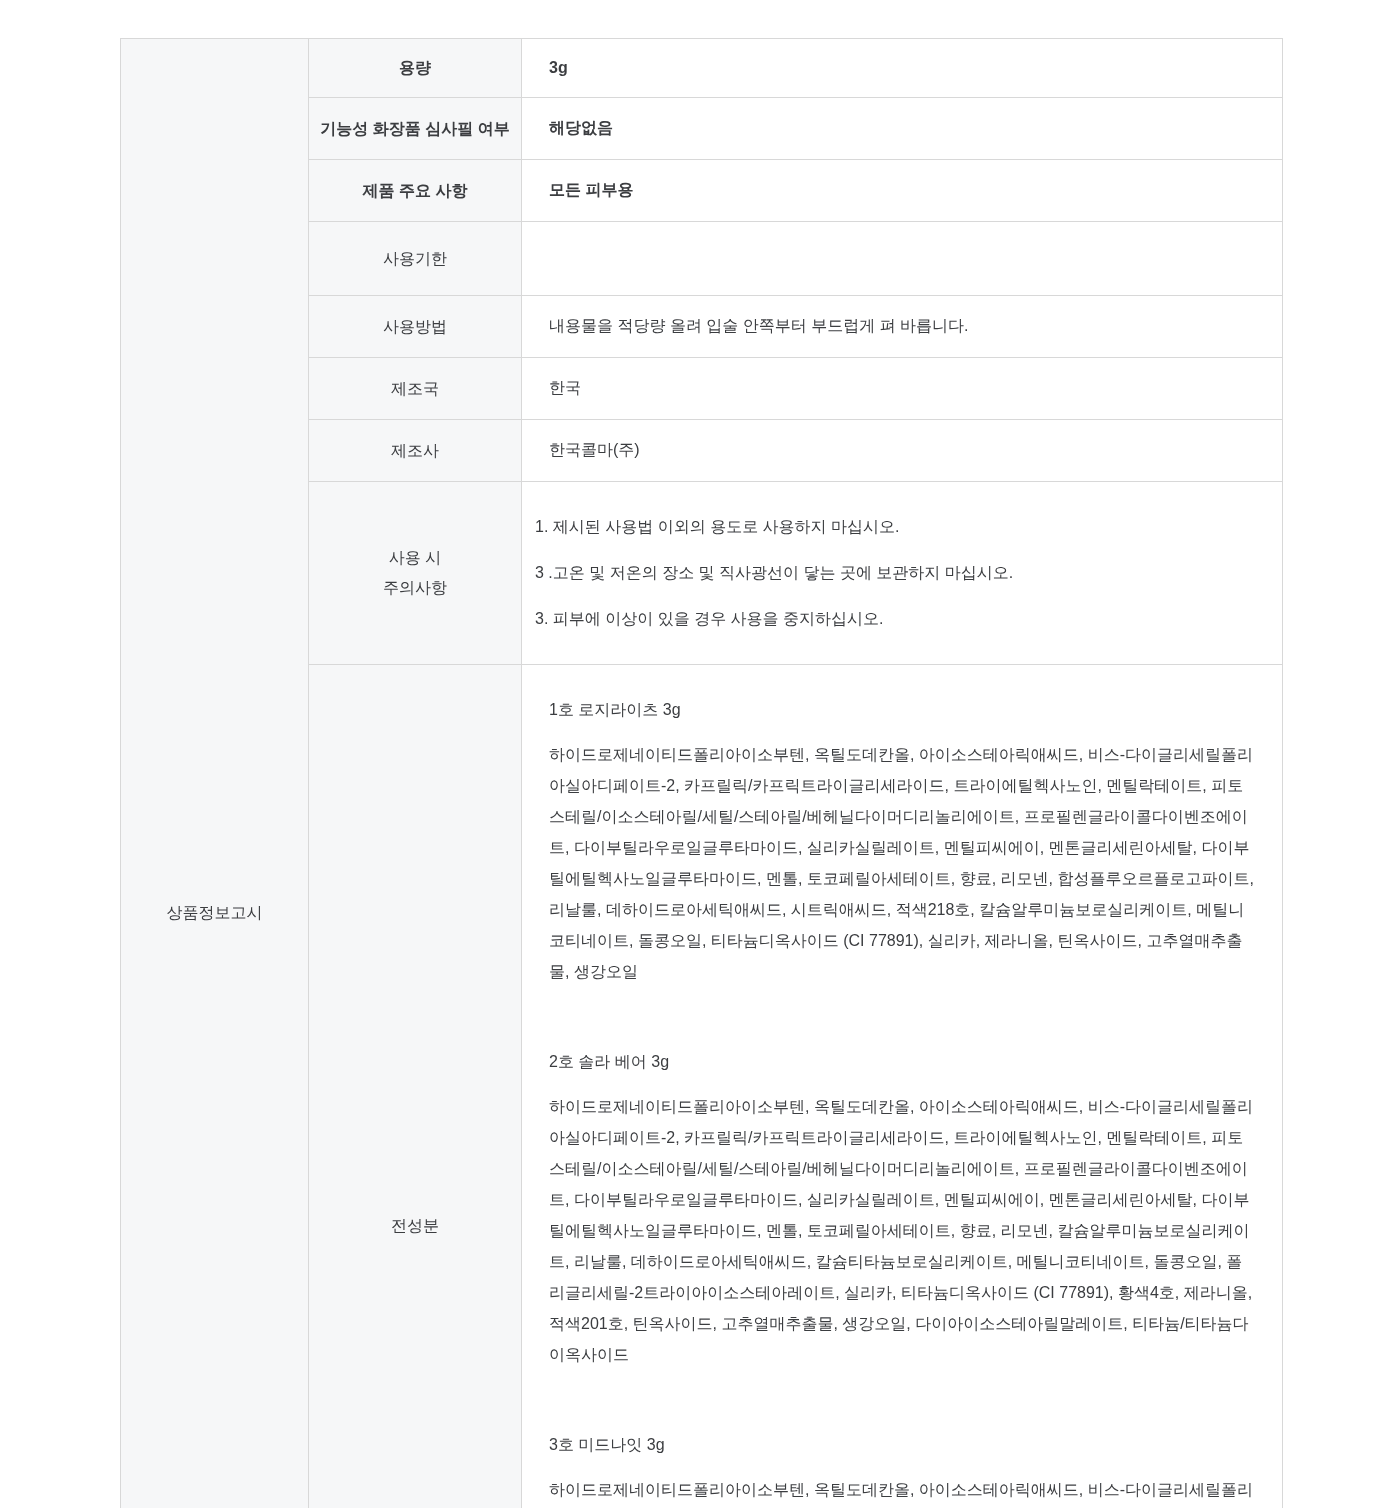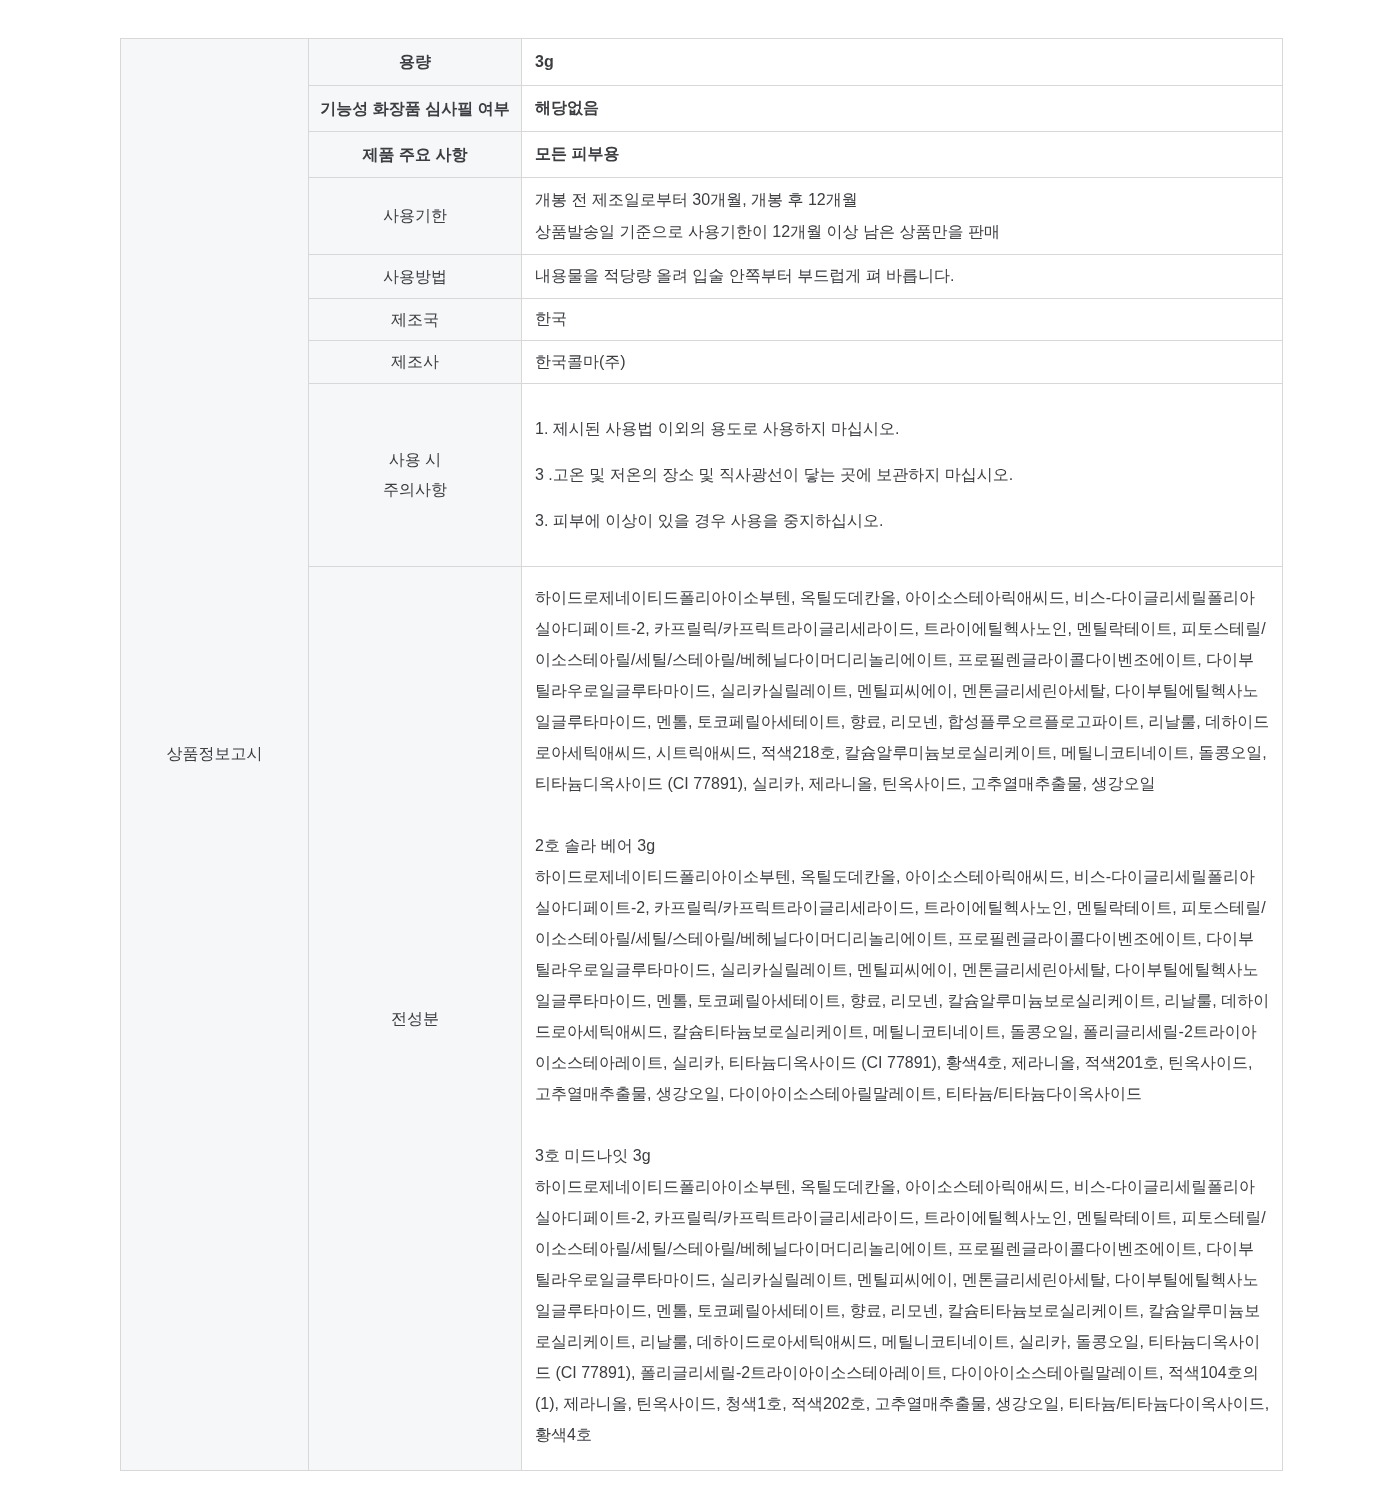--- a/index.html
+++ b/index.html
@@ -35,21 +35,21 @@
     display:flex;flex-direction:column;align-items:center;justify-content:center;
     text-align:center;line-height:30px;
     box-sizing:border-box;padding:0 8px;
   }
   .cell-value{
     flex:1;min-width:0;
     display:flex;flex-direction:column;justify-content:center;
     box-sizing:border-box;
     padding:6px 12px 6px 13px;
   }
-  .cell-value p{margin:0;}
+  .cell-value p{margin:14px;}
   .r-h46{min-height:46px;font-weight:bold;}
   .r-h44{min-height:44px;}
   .r-h43{min-height:43px;}
   .r-h42{min-height:42px;}
   .r-usage-period{min-height:74px;}
   .r-usage-period .cell-value p{line-height:32px;}
   .r-caution{min-height:183px;}
   .r-caution .cell-value p{line-height:30px;margin:8px 0;}
   .r-ingredients{min-height:903px;}
   .r-ingredients .cell-value{justify-content:flex-start;padding-top:15px;padding-bottom:20px;}
@@ -81,24 +81,20 @@
 
     <div class="row r-h46">
       <div class="cell-label">제품 주요 사항</div>
       <div class="cell-value">
         <p>모든 피부용</p>
       </div>
     </div>
 
     <div class="row r-usage-period">
       <div class="cell-label">사용기한</div>
-      <div class="cell-value">
-        <p>개봉 전 제조일로부터 30개월, 개봉 후 12개월</p>
-        <p>상품발송일 기준으로 사용기한이 12개월 이상 남은 상품만을 판매</p>
-      </div>
     </div>
 
     <div class="row r-h44">
       <div class="cell-label">사용방법</div>
       <div class="cell-value">
         <p>내용물을 적당량 올려 입술 안쪽부터 부드럽게 펴 바릅니다.</p>
       </div>
     </div>
 
     <div class="row r-h42">
@@ -124,20 +120,21 @@
         <p>1. 제시된 사용법 이외의 용도로 사용하지 마십시오.</p>
         <p>3 .고온 및 저온의 장소 및 직사광선이 닿는 곳에 보관하지 마십시오.</p>
         <p>3. 피부에 이상이 있을 경우 사용을 중지하십시오.</p>
       </div>
     </div>
 
     <div class="row r-ingredients">
       <div class="cell-label">전성분</div>
       <div class="cell-value">
         <div class="ing-block">
+          <p>1호 로지라이츠 3g</p>
           <p>하이드로제네이티드폴리아이소부텐, 옥틸도데칸올, 아이소스테아릭애씨드, 비스-다이글리세릴폴리아실아디페이트-2, 카프릴릭/카프릭트라이글리세라이드, 트라이에틸헥사노인, 멘틸락테이트, 피토스테릴/이소스테아릴/세틸/스테아릴/베헤닐다이머디리놀리에이트, 프로필렌글라이콜다이벤조에이트, 다이부틸라우로일글루타마이드, 실리카실릴레이트, 멘틸피씨에이, 멘톤글리세린아세탈, 다이부틸에틸헥사노일글루타마이드, 멘톨, 토코페릴아세테이트, 향료, 리모넨, 합성플루오르플로고파이트, 리날룰, 데하이드로아세틱애씨드, 시트릭애씨드, 적색218호, 칼슘알루미늄보로실리케이트, 메틸니코티네이트, 돌콩오일, 티타늄디옥사이드 (CI 77891), 실리카, 제라니올, 틴옥사이드, 고추열매추출물, 생강오일</p>
         </div>
         <div class="ing-block">
           <p>2호 솔라 베어 3g</p>
           <p>하이드로제네이티드폴리아이소부텐, 옥틸도데칸올, 아이소스테아릭애씨드, 비스-다이글리세릴폴리아실아디페이트-2, 카프릴릭/카프릭트라이글리세라이드, 트라이에틸헥사노인, 멘틸락테이트, 피토스테릴/이소스테아릴/세틸/스테아릴/베헤닐다이머디리놀리에이트, 프로필렌글라이콜다이벤조에이트, 다이부틸라우로일글루타마이드, 실리카실릴레이트, 멘틸피씨에이, 멘톤글리세린아세탈, 다이부틸에틸헥사노일글루타마이드, 멘톨, 토코페릴아세테이트, 향료, 리모넨, 칼슘알루미늄보로실리케이트, 리날룰, 데하이드로아세틱애씨드, 칼슘티타늄보로실리케이트, 메틸니코티네이트, 돌콩오일, 폴리글리세릴-2트라이아이소스테아레이트, 실리카, 티타늄디옥사이드 (CI 77891), 황색4호, 제라니올, 적색201호, 틴옥사이드, 고추열매추출물, 생강오일, 다이아이소스테아릴말레이트, 티타늄/티타늄다이옥사이드</p>
         </div>
         <div class="ing-block">
           <p>3호 미드나잇 3g</p>
           <p>하이드로제네이티드폴리아이소부텐, 옥틸도데칸올, 아이소스테아릭애씨드, 비스-다이글리세릴폴리아실아디페이트-2, 카프릴릭/카프릭트라이글리세라이드, 트라이에틸헥사노인, 멘틸락테이트, 피토스테릴/이소스테아릴/세틸/스테아릴/베헤닐다이머디리놀리에이트, 프로필렌글라이콜다이벤조에이트, 다이부틸라우로일글루타마이드, 실리카실릴레이트, 멘틸피씨에이, 멘톤글리세린아세탈, 다이부틸에틸헥사노일글루타마이드, 멘톨, 토코페릴아세테이트, 향료, 리모넨, 칼슘티타늄보로실리케이트, 칼슘알루미늄보로실리케이트, 리날룰, 데하이드로아세틱애씨드, 메틸니코티네이트, 실리카, 돌콩오일, 티타늄디옥사이드 (CI 77891), 폴리글리세릴-2트라이아이소스테아레이트, 다이아이소스테아릴말레이트, 적색104호의(1), 제라니올, 틴옥사이드, 청색1호, 적색202호, 고추열매추출물, 생강오일, 티타늄/티타늄다이옥사이드, 황색4호</p>
         </div>

